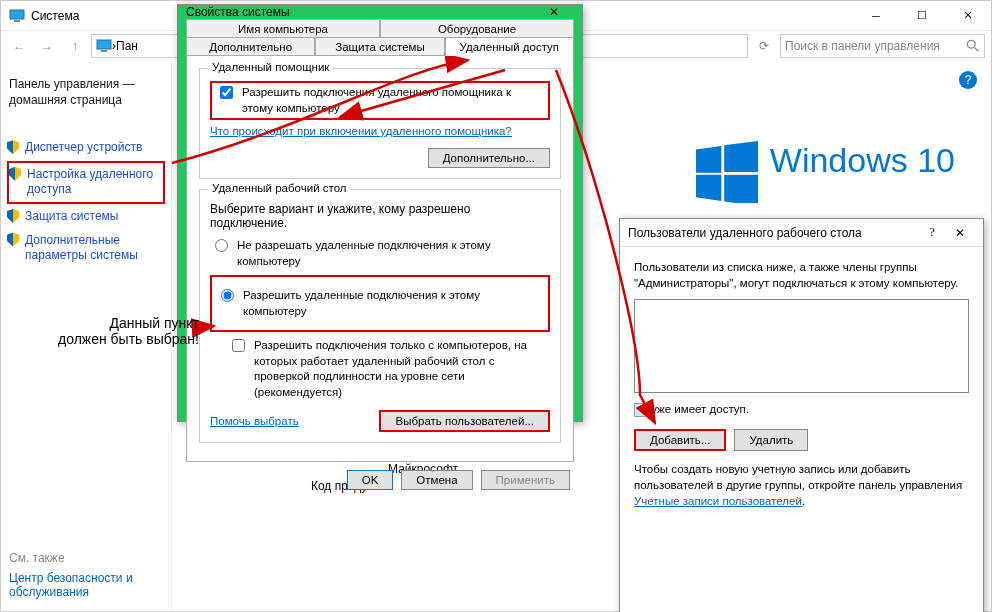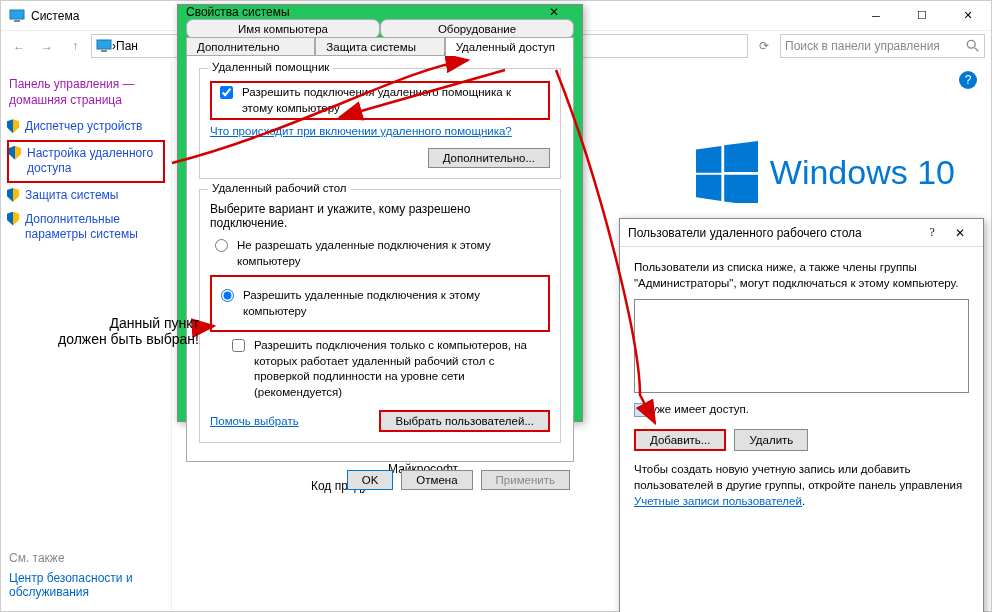--- a/index.html
+++ b/index.html
@@ -15,50 +15,50 @@
 
   .addrbar { height: 30px; display: flex; align-items: center; padding: 2px 6px; gap: 4px; }
   .addrbar .navbtn { width: 24px; height: 24px; display: flex; align-items: center; justify-content: center; color: #888; }
   .addrbar .breadcrumb { flex: 1; border: 1px solid #ccc; height: 24px; display: flex; align-items: center; padding: 0 4px; background: #fff; }
   .addrbar .search { width: 205px; border: 1px solid #ccc; height: 24px; display: flex; align-items: center; padding: 0 4px; color: #888; }
   .addrbar svg { flex-shrink: 0; }
 
   .body { display: flex; height: calc(100% - 60px); }
   .sidebar { width: 170px; padding: 12px 6px; background: #fff; }
   .sidebar a { display: block; color: #1d4ed8; text-decoration: none; padding: 4px 2px 4px 18px; position: relative; font-size: 12px; line-height: 1.3; }
-  .sidebar .home { padding-left: 2px; margin-bottom: 3px; color: #a21caf; }
+  .sidebar .home { padding-left: 2px; margin-bottom: 24px; color: #0f172a; }
   .sidebar .shield::before { content: ""; position: absolute; left: 0; top: 4px; width: 12px; height: 14px; background: linear-gradient(90deg,#006cbe 50%,#ffb900 50%); clip-path: polygon(50% 0,100% 15%,100% 60%,50% 100%,0 60%,0 15%); }
   .sidebar .boxed { border: 2px solid #d40000; margin: 1px 0; }
   .seealso { position: absolute; bottom: 12px; left: 8px; width: 160px; font-size: 12px; }
   .seealso .hdr { color: #888; margin-bottom: 6px; }
   .seealso a { color: #0066cc; text-decoration: none; }
 
   .content { flex: 1; padding: 14px 16px; border-left: 1px solid #eee; }
   .content .help { position: absolute; right: 14px; top: 70px; width: 18px; height: 18px; border-radius: 50%; background: #0078d4; color: #fff; text-align: center; line-height: 18px; font-size: 12px; }
 
   .section-hdr { color: #0078d4; font-size: 12px; margin: 12px 0 6px; }
   .kv { display: flex; margin: 3px 0; font-size: 12px; text-align: right; }
   .kv .k { width: 200px; }
   .link { color: #0066cc; text-decoration: underline; cursor: pointer; }
   .keybadge::before { content: ""; display: inline-block; width: 12px; height: 14px; background: linear-gradient(90deg,#006cbe 50%,#ffb900 50%); clip-path: polygon(50% 0,100% 15%,100% 60%,50% 100%,0 60%,0 15%); margin-right: 4px; vertical-align: middle; }
 
-  .winlogo { position: absolute; right: 36px; top: 140px; display: flex; align-items: center; gap: 12px; }
+  .winlogo { position: absolute; right: 36px; top: 140px; display: flex; gap: 12px; }
   .winlogo svg { width: 62px; height: 62px; }
   .winlogo span { font-size: 34px; font-weight: 300; color: #0078d4; }
 
   
   .props { position: absolute; left: 177px; top: 4px; width: 406px; height: 418px; background: #22c55e; border: 1px solid #888; box-shadow: 2px 2px 8px rgba(0,0,0,.3); display: flex; flex-direction: column; }
   .props .dlgtitle { height: 28px; display: flex; align-items: center; padding: 0 8px; font-size: 12px; }
   .props .closebtn { margin-left: auto; width: 40px; display: flex; justify-content: center; }
   .tabrow { display: flex; flex-wrap: wrap; padding: 0 8px; }
   .tabrow .tab { border: 1px solid #aaa; border-bottom: none; padding: 3px 10px; font-size: 11.5px; background: #f0f0f0; margin-bottom: -1px; }
   .tabrow .tab.active { background: #fff; position: relative; z-index: 2; }
   .tabrow .row1, .tabrow .row2 { width: 100%; display: flex; }
-  .tabrow .row1 .tab { flex: 1; text-align: center; border-radius: 7px; }
-  .tabrow .row2 .tab { flex: 1; text-align: left; }
+  .tabrow .row1 .tab { flex: 1; text-align: center; }
+  .tabrow .row2 .tab { flex: 1; text-align: center; }
   .tabbody { border: 1px solid #aaa; margin: 0 8px; padding: 12px 12px 8px; flex: 1; background: #fff; }
   .groupbox { border: 1px solid #ccc; padding: 8px 10px 10px; margin-bottom: 10px; position: relative; }
   .groupbox .legend { position: absolute; top: -8px; left: 8px; background: #fff; padding: 0 4px; font-size: 11.5px; }
   .chk { display: flex; align-items: flex-start; gap: 6px; margin: 4px 0; font-size: 11.5px; line-height: 1.35; }
   .chk input { margin-top: 1px; }
   .radio { display: flex; align-items: flex-start; gap: 6px; margin: 6px 0; font-size: 11.5px; line-height: 1.35; }
   .radio input { margin-top: 1px; }
   .props a.link { font-size: 11.5px; }
   .btn { border: 1px solid #888; background: #e1e1e1; padding: 3px 14px; font-size: 11.5px; cursor: pointer; }
   .btnrow { display: flex; gap: 8px; justify-content: flex-end; padding: 8px 12px; }

